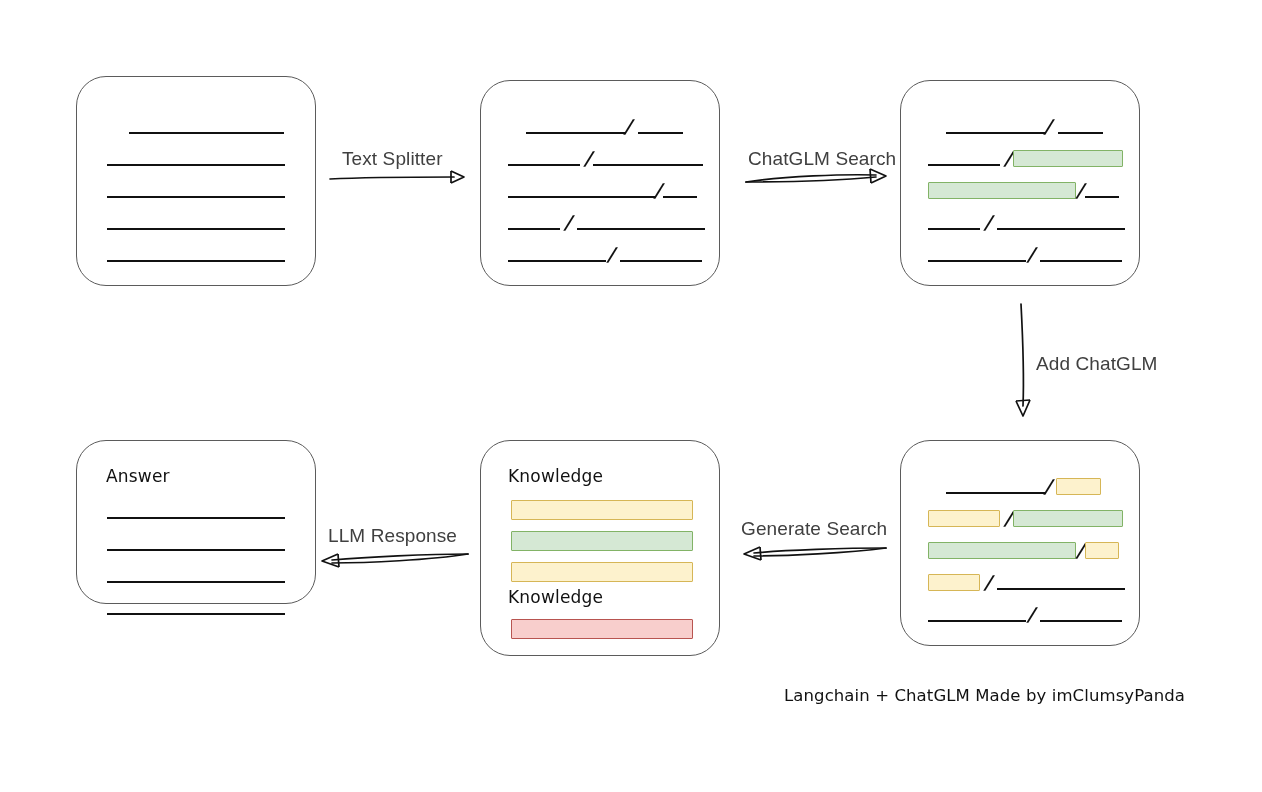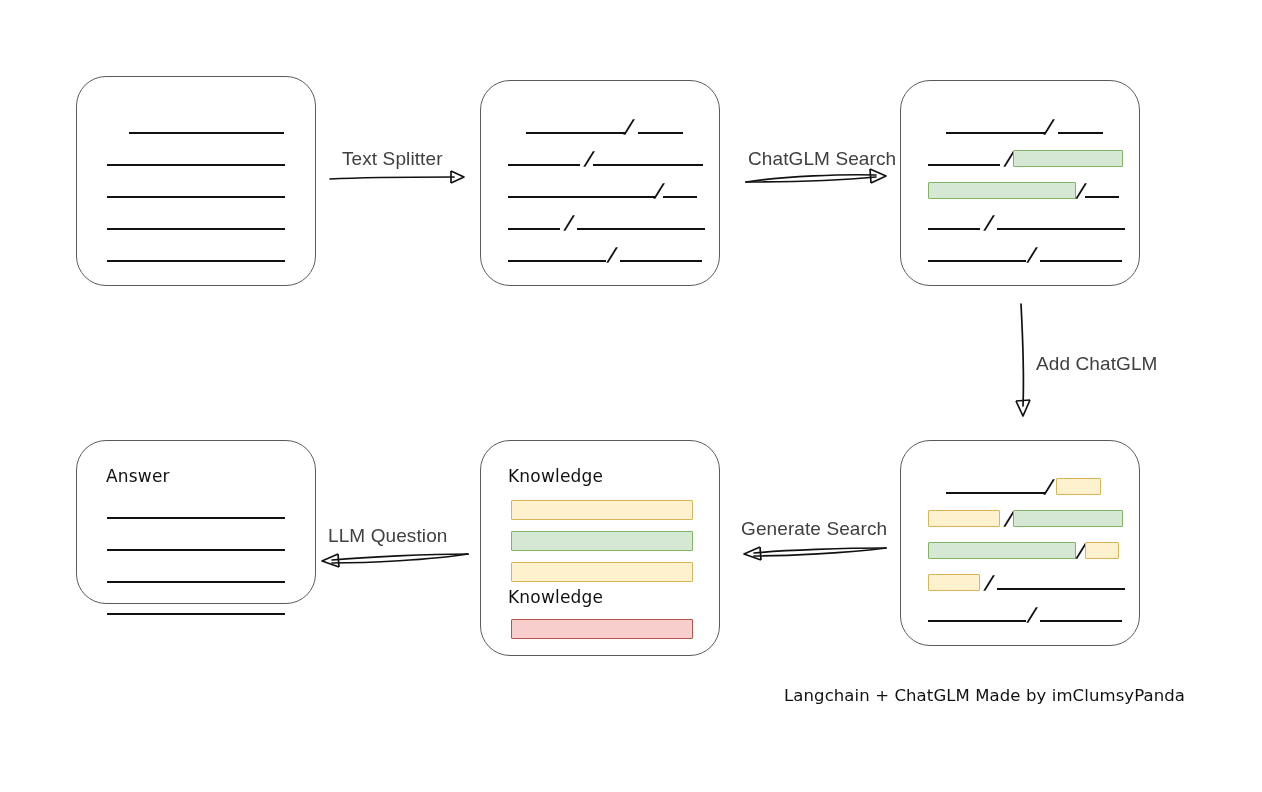--- a/index.html
+++ b/index.html
@@ -294,21 +294,21 @@
 
   <div class="bar yellow" style="left:30px; top:59px; width:182px;"></div>
   <div class="bar green" style="left:30px; top:90px; width:182px;"></div>
   <div class="bar yellow" style="left:30px; top:121px; width:182px;"></div>
 
   <div class="box-heading" style="left:27px; top:146px;">Knowledge</div>
 
   <div class="bar red" style="left:30px; top:178px; width:182px;"></div>
 </div>
 
-<div class="edge-label" style="left:328px; top:525px;">LLM Question</div>
+<div class="edge-label" style="left:328px; top:525px;">LLM Response</div>
 <svg class="arrow-svg" style="left:318px; top:543px;" width="152" height="24" viewBox="0 0 152 24">
   <path d="M150,11 C110,11 48,14 14,17" stroke="#111" stroke-width="1.7" fill="none" stroke-linecap="round"></path>
   <path d="M150,11 C112,17 50,20 14,20" stroke="#111" stroke-width="1.7" fill="none" stroke-linecap="round"></path>
   <path d="M20,11 L4,18 L21,24" stroke="#111" stroke-width="1.7" fill="none" stroke-linejoin="round"></path>
   <path d="M20,11 L21,24" stroke="#111" stroke-width="1.7" fill="none"></path>
 </svg>
 
 <div class="doc-box" style="left:76px; top:440px; width:240px; height:164px;">
   <div class="box-heading" style="left:29px; top:25px;">Answer</div>
   <div class="ans-line" style="left:30px; top:76px; width:178px;"></div>

